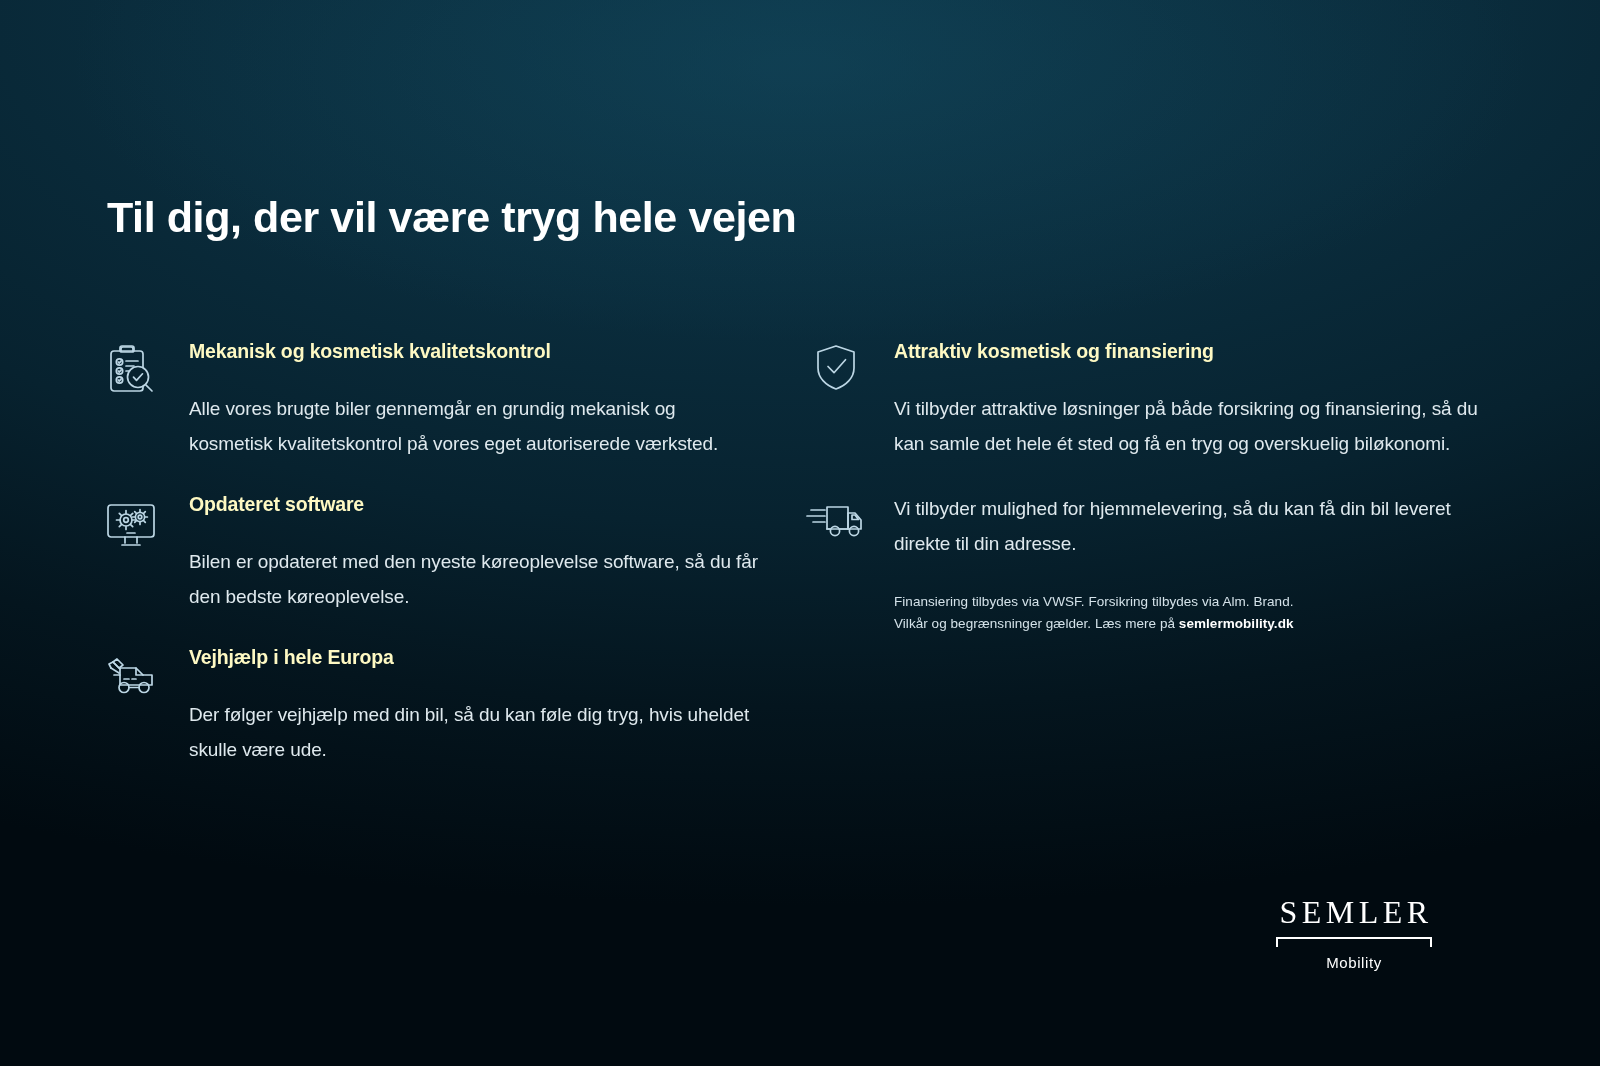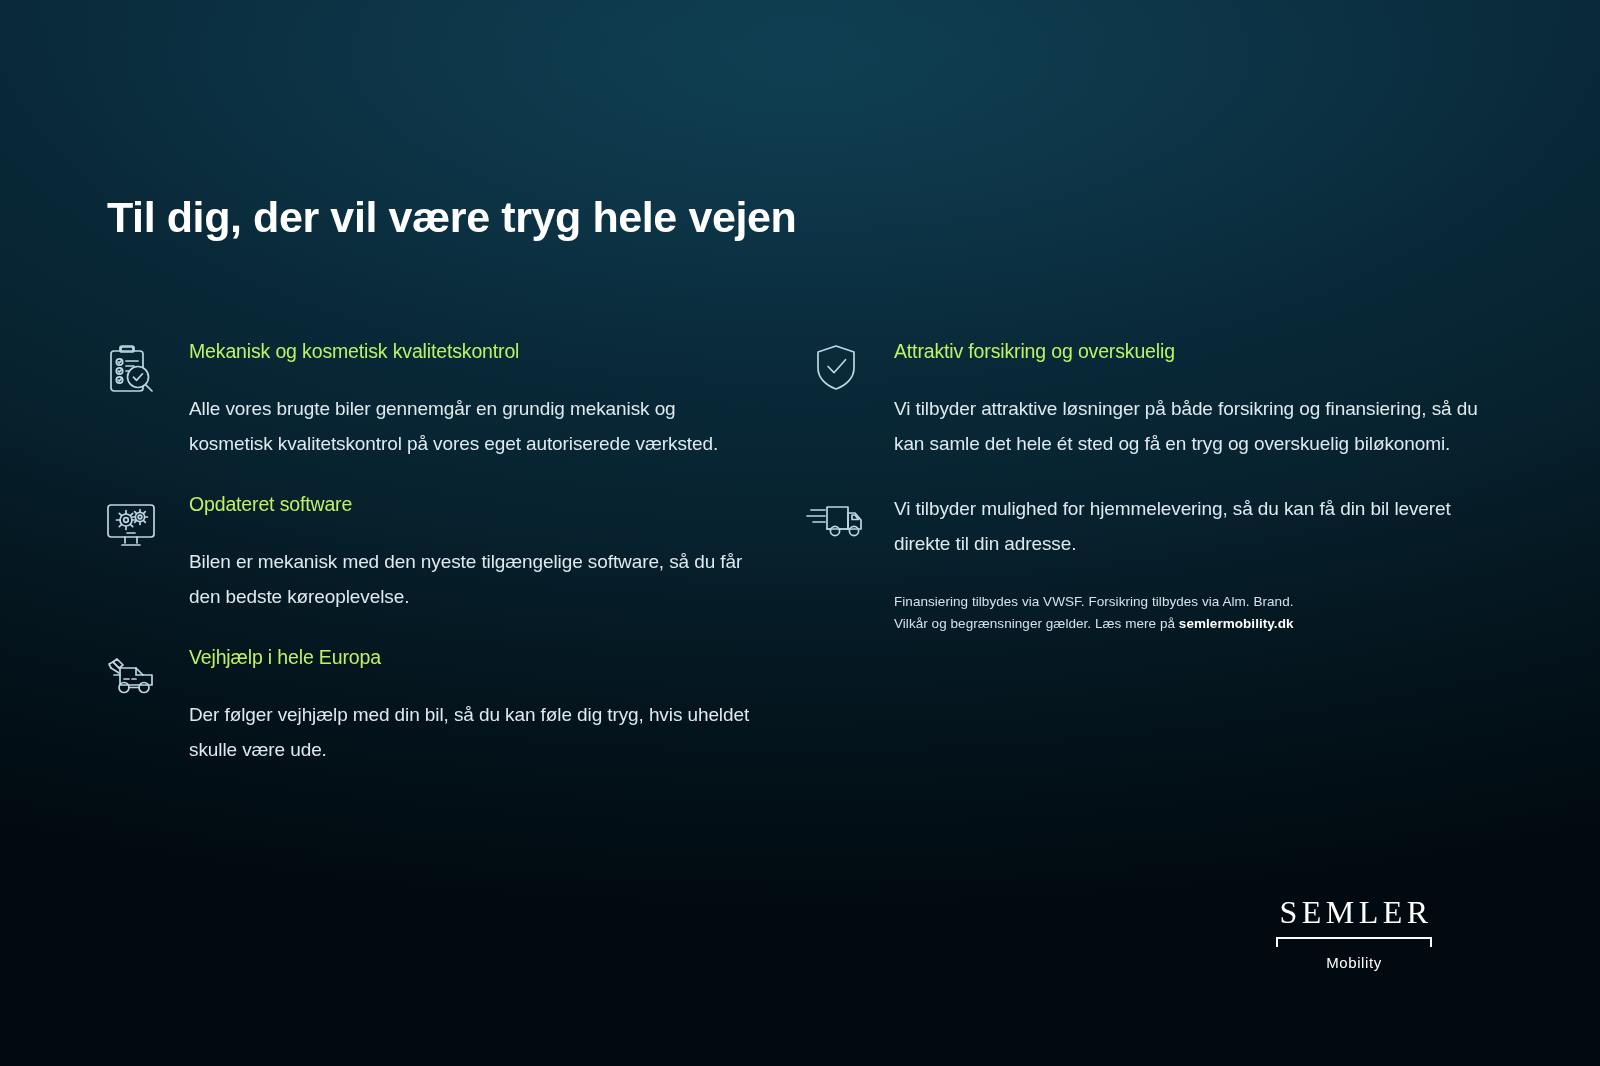--- a/index.html
+++ b/index.html
@@ -38,22 +38,22 @@
 
   .feature { position:relative; display:block; margin-bottom:32px; }
   .feature .icon-wrap {
     position:absolute; left:0; top:2px;
     width:62px; height:58px;
     display:flex; align-items:flex-start; justify-content:center;
   }
   .feature .txt { margin-left:89px; }
   .feature h3 {
     font-size:19.5px;
-    font-weight:400;
-    color:#bef264;
+    font-weight:700;
+    color:#fef9c3;
     letter-spacing:-0.15px;
     margin-bottom:6px;
   }
   .feature p {
     font-size:19px;
     line-height:35px;
     font-weight:400;
     color:#dfe9ee;
     letter-spacing:-0.1px;
     margin-top:28px;
@@ -155,21 +155,21 @@
           <circle cx="23" cy="25" r="6"></circle>
           <circle cx="23" cy="25" r="2.3"></circle>
           <path d="M23 15.5v3M23 31.5v3M13.5 25h3M29.5 25h3M16.3 18.3l2.1 2.1M27.6 29.6l2.1 2.1M29.7 18.3l-2.1 2.1M18.4 29.6l-2.1 2.1"></path>
           <circle cx="37" cy="22" r="4.6" fill="#07222f"></circle>
           <circle cx="37" cy="22" r="1.8"></circle>
           <path d="M37 14.6v2.6M37 26.8v2.6M29.6 22h2.6M41.8 22h2.6M31.7 16.7l1.9 1.9M40.4 25.4l1.9 1.9M42.3 16.7l-1.9 1.9M33.6 25.4l-1.9 1.9"></path>
         </svg>
       </span>
       <div class="txt">
         <h3>Opdateret software</h3>
-        <p>Bilen er mekanisk med den nyeste tilgængelige software, så du får den bedste køreoplevelse.</p>
+        <p>Bilen er opdateret med den nyeste køreoplevelse software, så du får den bedste køreoplevelse.</p>
       </div>
     </div>
 
     <div class="feature">
       <span class="icon-wrap">
         <svg width="58" height="50" viewBox="0 0 58 50" fill="none" stroke="#bcd6e4" stroke-width="1.7" stroke-linecap="round" stroke-linejoin="round">
           <path d="M24 20h10l7 7h9v10H18V20z"></path>
           <path d="M34 20v7h7"></path>
           <path d="M18 27h-6"></path>
           <path d="M22 31h5"></path>
@@ -193,21 +193,21 @@
   <div class="col col-right">
 
     <div class="feature">
       <span class="icon-wrap">
         <svg width="46" height="50" viewBox="0 0 46 50" fill="none" stroke="#bcd6e4" stroke-width="1.7" stroke-linecap="round" stroke-linejoin="round">
           <path d="M23 4L5 10v16c0 10 8 17.5 18 21 10-3.5 18-11 18-21V10L23 4z"></path>
           <path d="M15 24.5l6 6.2 11.5-13"></path>
         </svg>
       </span>
       <div class="txt">
-        <h3>Attraktiv forsikring og overskuelig</h3>
+        <h3>Attraktiv kosmetisk og finansiering</h3>
         <p>Vi tilbyder attraktive løsninger på både forsikring og finansiering, så du kan samle det hele ét sted og få en tryg og overskuelig biløkonomi.</p>
       </div>
     </div>
 
     <div class="feature">
       <span class="icon-wrap">
         <svg width="62" height="48" viewBox="0 0 62 48" fill="none" stroke="#bcd6e4" stroke-width="1.7" stroke-linecap="round" stroke-linejoin="round">
           <path d="M22 14h21v22H22z"></path>
           <path d="M43 20h7l6 7v9h-13z"></path>
           <path d="M47 22h3l3.5 4.5H47z"></path>

